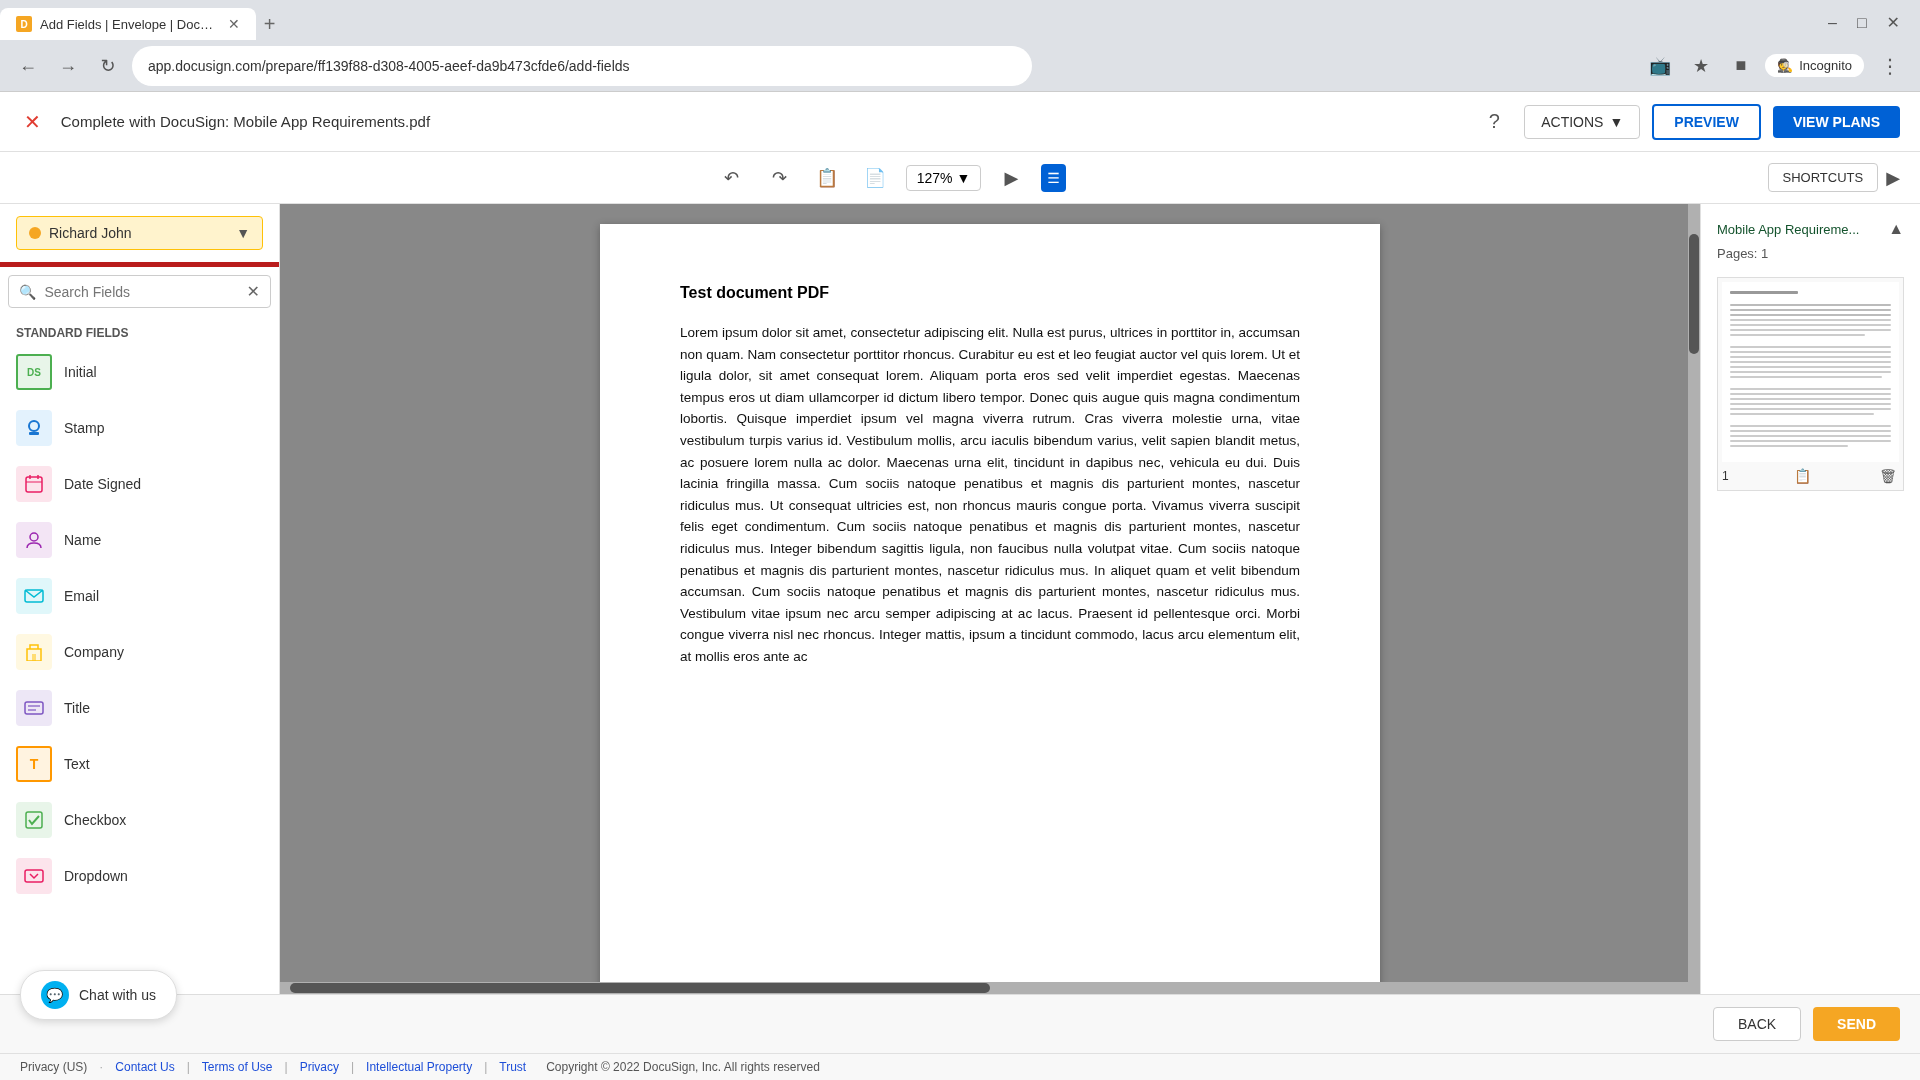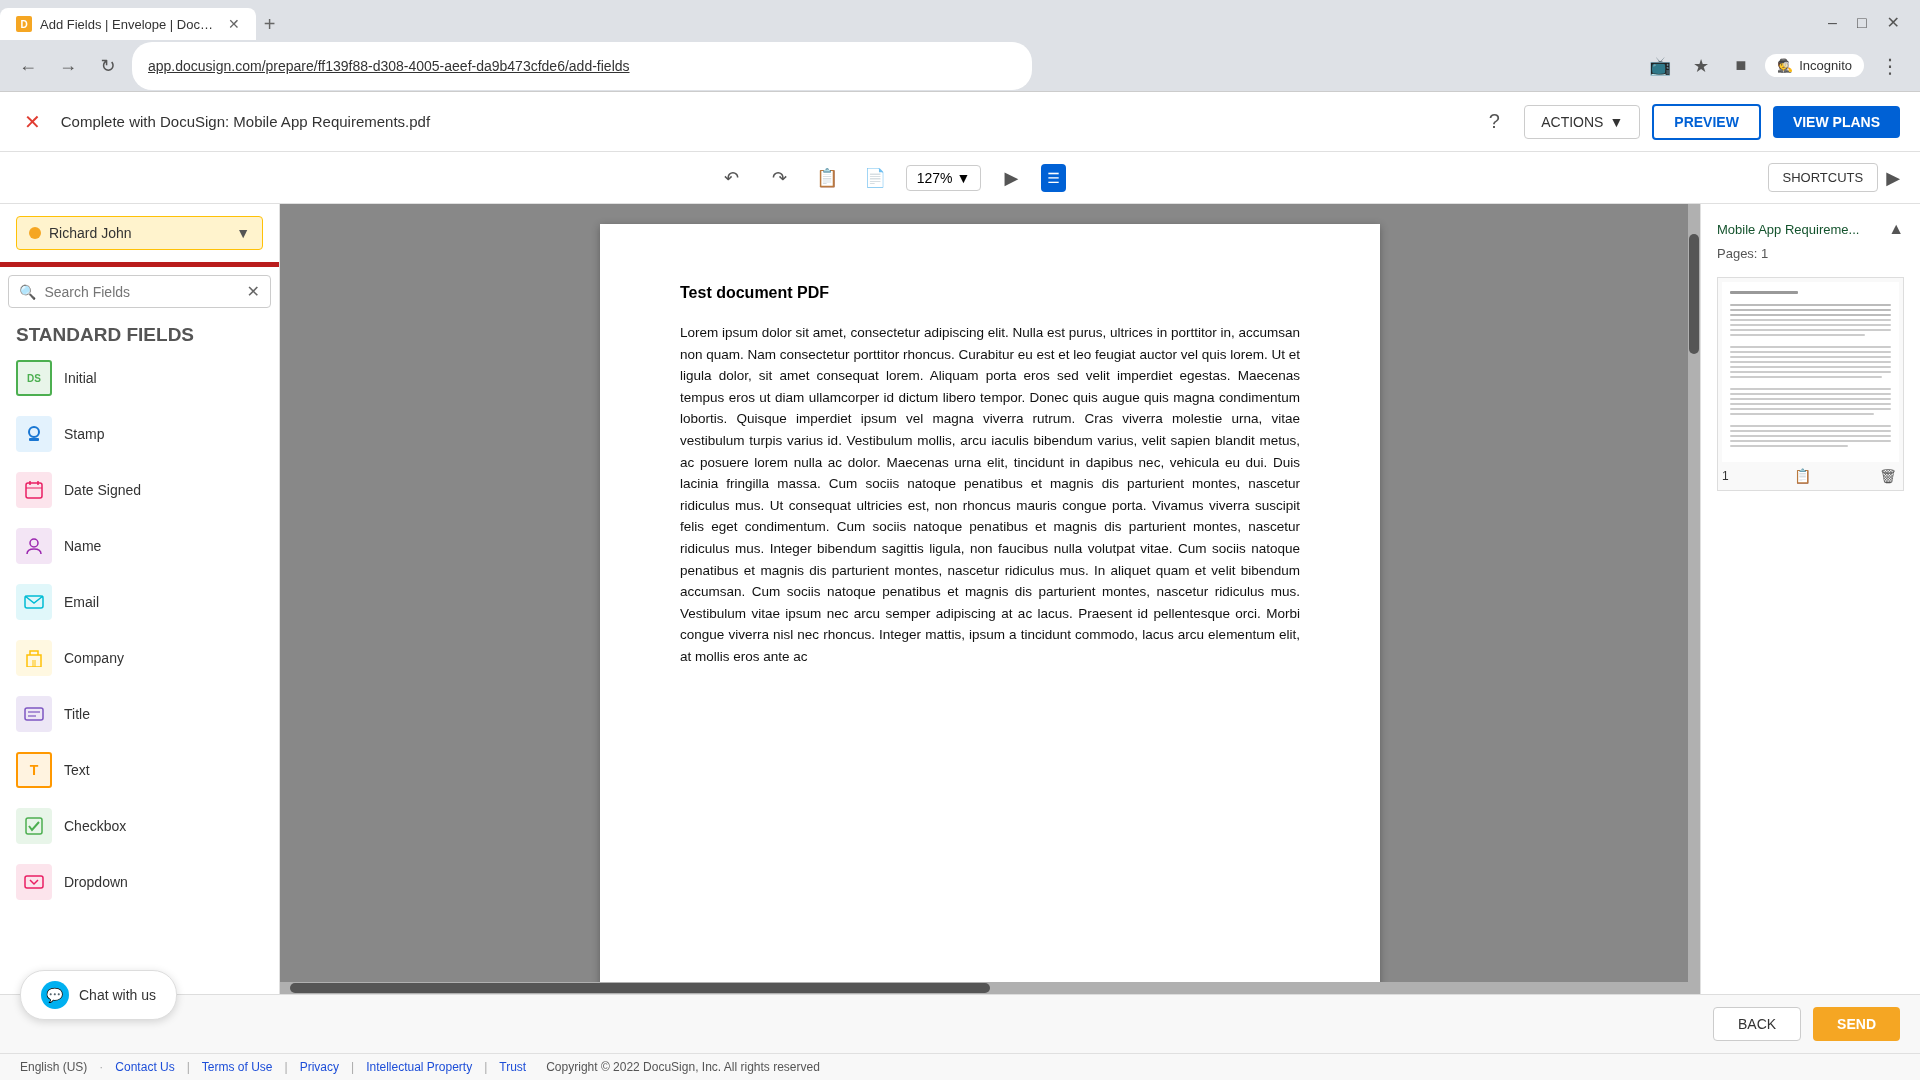--- a/index.html
+++ b/index.html
@@ -11,21 +11,21 @@
     .tab { display: flex; align-items: center; background: #fff; border-radius: 8px 8px 0 0; padding: 6px 16px; font-size: 13px; gap: 8px; min-width: 240px; height: 32px; }
     .tab-favicon { width: 16px; height: 16px; background: #f5a623; border-radius: 2px; display: flex; align-items: center; justify-content: center; color: white; font-size: 10px; font-weight: bold; flex-shrink: 0; }
     .tab-title { font-size: 13px; color: #333; white-space: nowrap; overflow: hidden; text-overflow: ellipsis; max-width: 180px; }
     .tab-close { margin-left: auto; color: #666; cursor: pointer; font-size: 14px; }
     .tab-new { background: none; border: none; font-size: 20px; color: #666; padding: 4px 8px; cursor: pointer; align-self: center; }
     .browser-window-controls { display: flex; gap: 4px; align-items: center; margin-left: auto; padding-right: 12px; padding-bottom: 4px; }
     .win-btn { background: none; border: none; color: #555; font-size: 16px; padding: 4px 8px; cursor: pointer; }
 
     .address-bar { display: flex; align-items: center; padding: 6px 12px; gap: 8px; background: #dee1e6; height: 52px; border-bottom: 1px solid #ccc; }
     .nav-btn { background: none; border: none; color: #555; font-size: 18px; cursor: pointer; padding: 4px; width: 32px; height: 32px; display: flex; align-items: center; justify-content: center; border-radius: 50%; }
-    .address-input { flex: 1; border: none; border-radius: 20px; padding: 6px 16px; font-size: 14px; color: #333; background: #fff; height: 48px; max-width: 900px; text-decoration: underline; }
+    .address-input { flex: 1; border: none; border-radius: 20px; padding: 6px 16px; font-size: 14px; color: #333; background: #fff; height: 40px; max-width: 900px; }
     .toolbar-right { display: flex; align-items: center; gap: 8px; margin-left: auto; }
     .toolbar-icon-btn { background: none; border: none; color: #555; font-size: 18px; cursor: pointer; padding: 4px; width: 32px; height: 32px; display: flex; align-items: center; justify-content: center; border-radius: 50%; }
     .incognito-badge { display: flex; align-items: center; gap: 6px; background: #fff; border-radius: 16px; padding: 4px 12px; font-size: 13px; color: #333; }
     .menu-btn { background: none; border: none; color: #555; font-size: 20px; cursor: pointer; padding: 4px 8px; }
 
     
     .app-container { display: flex; flex-direction: column; height: calc(1080px - 92px); background: #f5f5f5; }
 
     
     .app-header { display: flex; align-items: center; background: #fff; border-bottom: 1px solid #e0e0e0; padding: 0 20px; height: 60px; gap: 16px; }
@@ -53,21 +53,21 @@
     .sidebar { width: 280px; background: #fff; border-right: 1px solid #e0e0e0; display: flex; flex-direction: column; flex-shrink: 0; }
     .sidebar-header { padding: 12px 16px; border-bottom: 5px solid #b91c1c; }
     .recipient-selector { display: flex; align-items: center; background: #fff3cd; border: 1px solid #ffc107; border-radius: 4px; padding: 8px 12px; cursor: pointer; gap: 8px; }
     .recipient-dot { width: 12px; height: 12px; background: #f5a623; border-radius: 50%; }
     .recipient-name { font-size: 14px; color: #333; flex: 1; }
     .recipient-arrow { color: #555; }
     .search-box { display: flex; align-items: center; border: 1px solid #ccc; border-radius: 4px; margin: 8px; padding: 6px 10px; gap: 8px; }
     .search-input { border: none; outline: none; font-size: 14px; flex: 1; }
     .search-clear { background: none; border: none; cursor: pointer; color: #666; font-size: 16px; }
     .fields-section { padding: 8px 16px 4px; }
-    .fields-section-title { font-size: 19px; font-weight: 600; color: #555; text-transform: uppercase; }
+    .fields-section-title { font-size: 12px; font-weight: 600; color: #555; text-transform: uppercase; }
     .fields-list { overflow-y: auto; flex: 1; }
     .field-item { display: flex; align-items: center; gap: 12px; padding: 10px 16px; cursor: pointer; }
     .field-icon { width: 36px; height: 36px; display: flex; align-items: center; justify-content: center; border-radius: 4px; flex-shrink: 0; }
     .field-icon.signature { background: #fff3cd; }
     .field-icon.initial { background: #e8f5e9; color: #4caf50; font-size: 11px; font-weight: bold; border: 2px solid #4caf50; }
     .field-icon.stamp { background: #e3f2fd; }
     .field-icon.date { background: #fce4ec; }
     .field-icon.name { background: #f3e5f5; }
     .field-icon.email { background: #e0f7fa; }
     .field-icon.company { background: #fff8e1; }
@@ -371,21 +371,21 @@
 
   <div class="bottom-bar">
     <div></div>
     <div style="display:flex;gap:12px;">
       <button class="back-btn">BACK</button>
       <button class="send-btn">SEND</button>
     </div>
   </div>
 
   <div class="app-footer">
-    <span>English (US)</span>
+    <span>Privacy (US)</span>
     <span class="footer-sep">·</span>
     <a class="footer-link">Contact Us</a>
     <span class="footer-sep">|</span>
     <a class="footer-link">Terms of Use</a>
     <span class="footer-sep">|</span>
     <a class="footer-link">Privacy</a>
     <span class="footer-sep">|</span>
     <a class="footer-link">Intellectual Property</a>
     <span class="footer-sep">|</span>
     <a class="footer-link">Trust</a>

